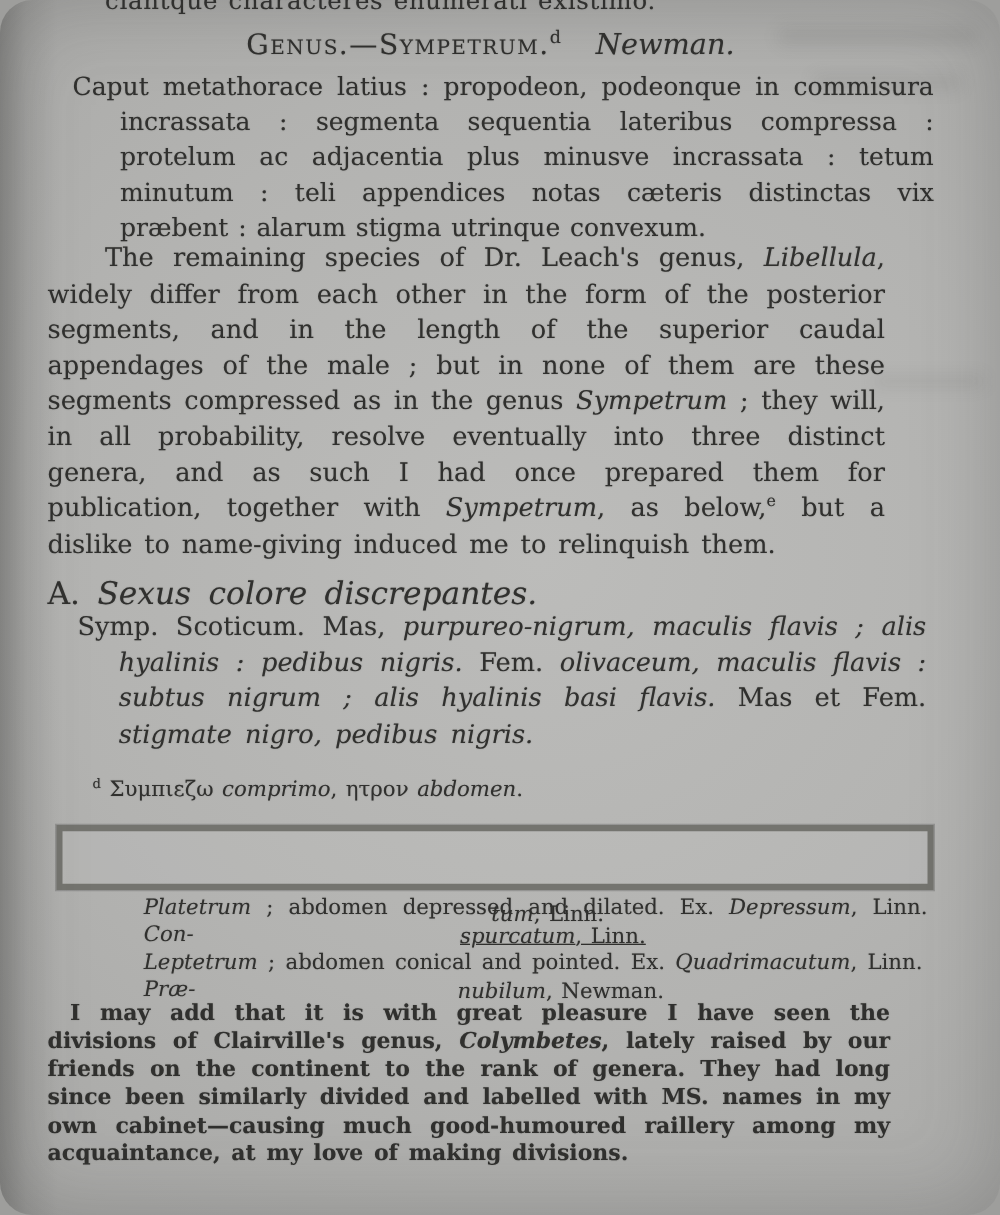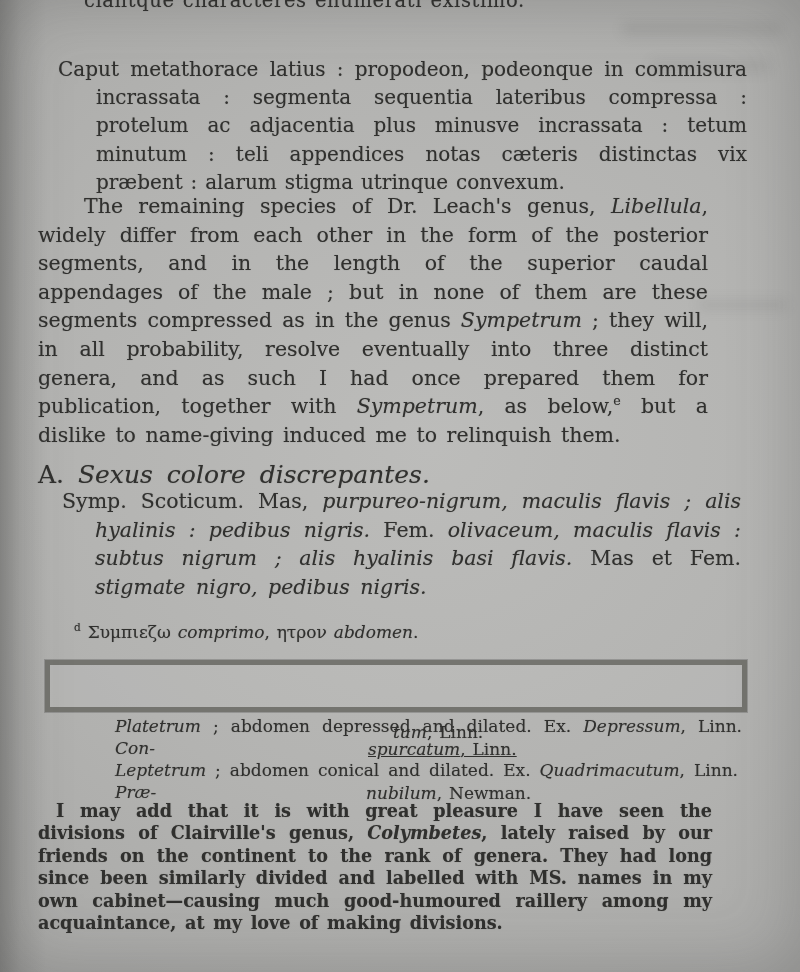--- a/index.html
+++ b/index.html
@@ -9,20 +9,21 @@
   }
   html,body{margin:0;padding:0;background:#9e9e9c;}
   .page{
     position:relative;
     width:800px;height:972px;
     overflow:hidden;
     background:
       radial-gradient(ellipse 90% 70% at 54% 46%, #bcbcba 0%, #b3b3b1 55%, #a8a8a6 100%);
     font-family:"DejaVu Serif","Liberation Serif",serif;
     color:var(--ink);
+    border-radius:26px;
   }
   .page::after{
     content:"";position:absolute;inset:0;pointer-events:none;
     box-shadow:inset 0 0 70px rgba(58,58,56,0.28);
   }
   .gutter{
     position:absolute;left:0;top:0;width:46px;height:972px;
     background:linear-gradient(90deg, rgba(62,62,60,0.30), rgba(62,62,60,0.10) 45%, rgba(62,62,60,0) 100%);
     pointer-events:none;
   }
@@ -80,37 +81,40 @@
 
 <div class="page">
 
   <div class="gutter"></div>
   <div class="ghost g1"></div>
   <div class="ghost g2"></div>
   <div class="ghost g3"></div>
 
   <div class="blk top-clip"><span>ciantque characteres enumerati existimo.</span></div>
 
+  <div class="blk heading">
+    <span class="sc">Genus.—Sympetrum.</span><span class="sup">d</span><span class="author it">Newman.</span>
+  </div>
 
   <div class="blk para-latin just"><span>Caput metathorace latius :  propodeon, podeonque in commisura incrassata :  segmenta sequentia lateribus compressa :  protelum ac adjacentia plus minusve incrassata :  tetum minutum :  teli appendices notas cæteris distinctas vix præbent :  alarum stigma utrinque convexum.</span></div>
 
   <div class="blk para-english just"><span>The remaining species of Dr. Leach's genus, </span><span class="it">Libellula</span><span>, widely differ from each other in the form of the posterior segments, and in the length of the superior caudal appendages of the male ; but in none of them are these segments compressed as in the genus </span><span class="it">Sympetrum</span><span> ; they will, in all probability, resolve eventually into three distinct genera, and as such I had once prepared them for publication, together with </span><span class="it">Sympetrum</span><span>, as below,</span><span class="sup">e</span><span> but a dislike to name-giving induced me to relinquish them.</span></div>
 
   <div class="blk section-a"><span>A.   </span><span class="it">Sexus colore discrepantes.</span></div>
 
   <div class="blk para-scoticum just"><span>Symp. Scoticum.   Mas, </span><span class="it">purpureo-nigrum, maculis flavis ; alis hyalinis : pedibus nigris.</span><span>   Fem. </span><span class="it">olivaceum, maculis flavis : subtus nigrum ; alis hyalinis basi flavis.</span><span>   Mas et Fem. </span><span class="it">stigmate nigro, pedibus nigris.</span></div>
 
   <div class="blk fn fn-d"><span class="sup">d</span><span> Συμπιεζω </span><span class="it">comprimo</span><span>, ητρον </span><span class="it">abdomen</span><span>.</span></div>
 
 
   <div class="highlight-box"></div>
 
   <div class="blk fn fn-orth2"><span class="it">tum</span><span>, Linn.</span></div>
 
   <div class="blk fn fn-plat1 fjust"><span class="it">Platetrum</span><span> ; abdomen depressed and dilated.  Ex. </span><span class="it">Depressum</span><span>, Linn.  </span><span class="it">Con-</span></div>
   <div class="blk fn fn-plat2"><span class="it">spurcatum</span><span>, Linn.</span></div>
 
-  <div class="blk fn fn-lept1 fjust"><span class="it">Leptetrum</span><span> ; abdomen conical and dilated.  Ex. </span><span class="it">Quadrimacutum</span><span>, Linn. </span><span class="it">Præ-</span></div>
+  <div class="blk fn fn-lept1 fjust"><span class="it">Leptetrum</span><span> ; abdomen conical and pointed.  Ex. </span><span class="it">Quadrimacutum</span><span>, Linn. </span><span class="it">Præ-</span></div>
   <div class="blk fn fn-lept2"><span class="it">nubilum</span><span>, Newman.</span></div>
 
   <div class="blk para-final just"><span>I may add that it is with great pleasure I have seen the divisions of Clairville's genus, </span><span class="it">Colymbetes</span><span>, lately raised by our friends on the continent to the rank of genera.  They had long since been similarly divided and labelled with MS. names in my own cabinet—causing much good-humoured raillery among my acquaintance, at my love of making divisions.</span></div>
 
 </div>
 
 </body></html>

